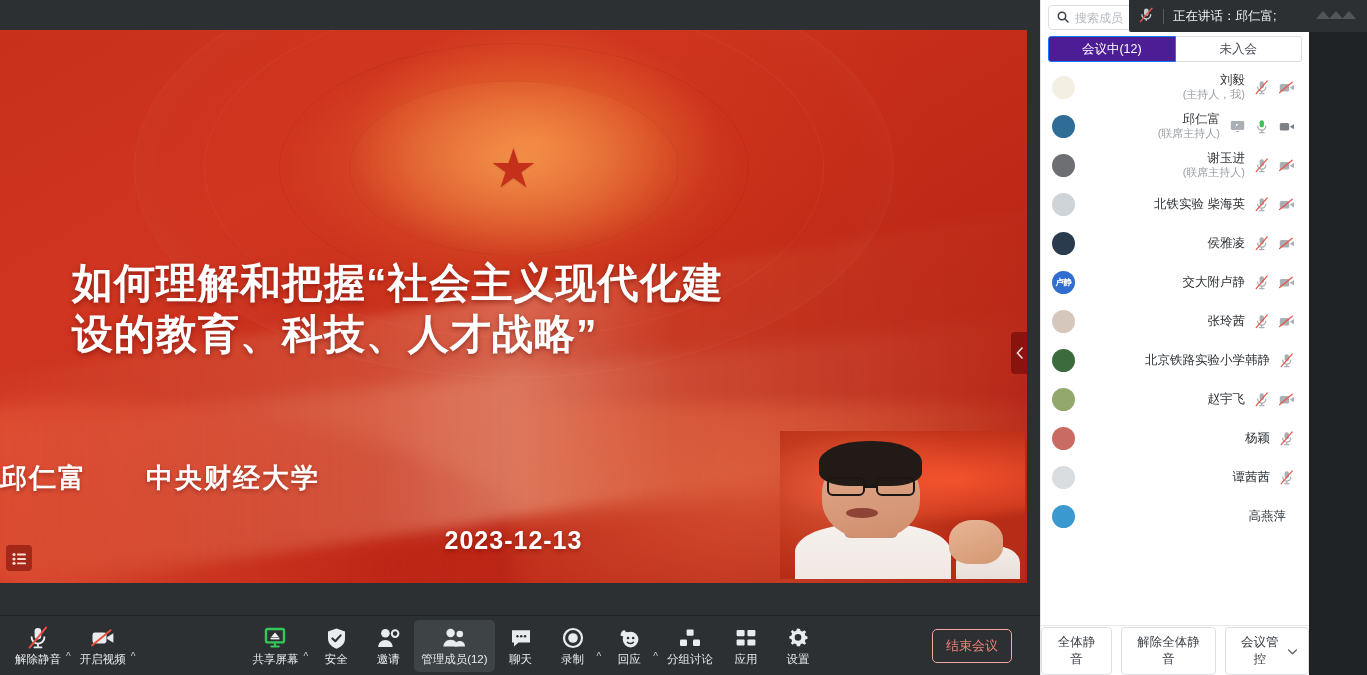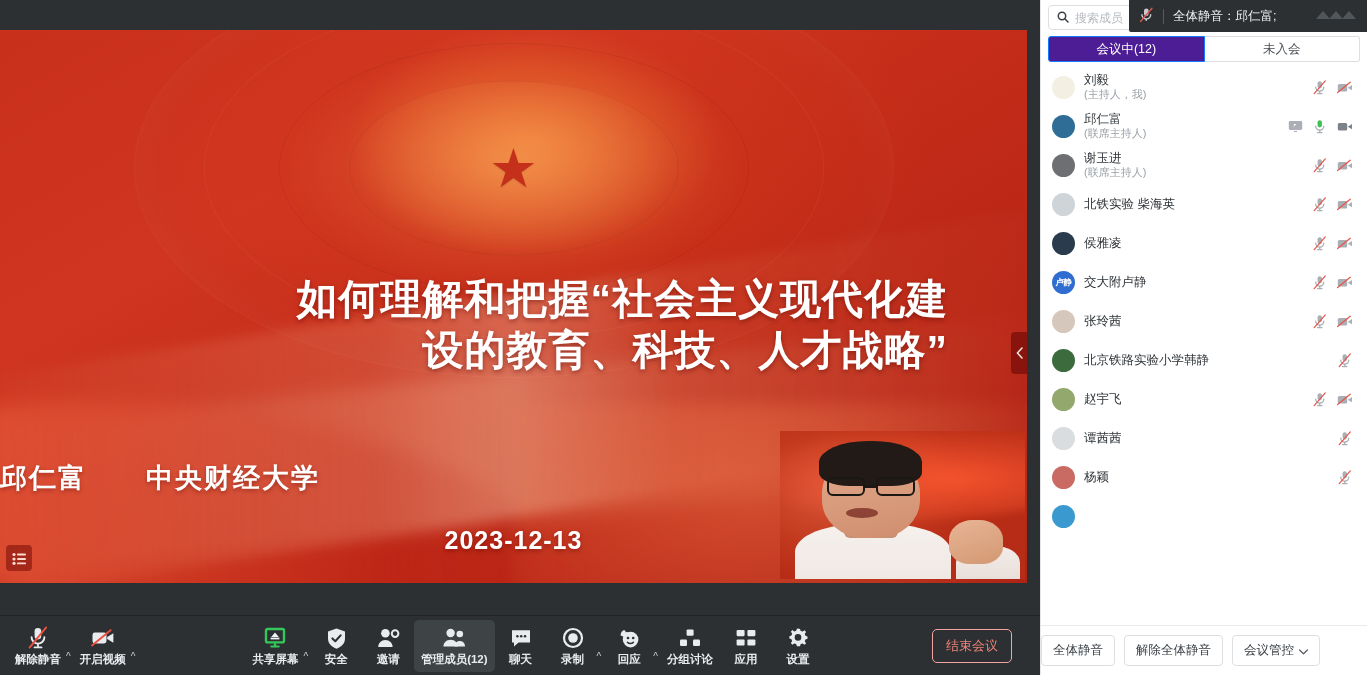--- a/index.html
+++ b/index.html
@@ -48,25 +48,24 @@
          background: linear-gradient(95deg, rgba(255,255,255,0) 5%, rgba(255,200,160,.22) 45%, rgba(255,255,255,0) 95%);
          transform: rotate(-6deg); filter: blur(9px); }
   .rb3 { left:-12%; bottom:-70px; width:70%; height:240px;
          background: linear-gradient(80deg, rgba(255,120,80,.45), rgba(190,30,18,.2) 70%, rgba(255,255,255,0));
          transform: rotate(10deg); filter: blur(10px); border-radius:50%; }
   .rb4 { right:-10%; bottom:-120px; width:60%; height:300px;
          background: radial-gradient(ellipse at 40% 30%, rgba(255,140,90,.40), rgba(200,40,22,0) 70%);
          filter: blur(8px); }
 
   .slide-title {
-    position:absolute; left:0; right:7px; top:228px; text-align:right;
+    position:absolute; left:0; right:0; top:228px; text-align:left;
     color:#fff; font-weight:700; font-size:41px; line-height:1.24;
     letter-spacing:1px; text-shadow: 0 2px 5px rgba(80,0,0,.45);
     padding: 0 72px;
-    margin-top: 16px;
   }
   .slide-author {
     position:absolute; left:0; right:0; top:430px; text-align:left;
     color:#fff; font-weight:700; font-size:27px; letter-spacing:2px;
     text-shadow: 0 2px 4px rgba(80,0,0,.4);
   }
   .slide-author .gap { display:inline-block; width:40px; }
   .slide-date {
     position:absolute; left:0; right:0; top:496px; text-align:center;
     color:#fff; font-weight:700; font-size:25px; letter-spacing:1px;
@@ -129,34 +128,34 @@
     background:#2c3033; display:flex; align-items:center;
     border-top:1px solid #202426;
   }
   .tb-item {
     display:flex; flex-direction:column; align-items:center; justify-content:center;
     min-width:52px; height:52px; padding:3px 7px 2px; border-radius:5px;
     color:#e9ecef; cursor:pointer; position:relative;
   }
   .tb-item.active { background:#3e4346; }
   .tb-ico { height:24px; display:flex; align-items:center; justify-content:center; }
-  .tb-lb { font-size:11.5px; margin-top:3px; white-space:nowrap; line-height:1.1;font-weight:bold; }
+  .tb-lb { font-size:11.5px; margin-top:3px; white-space:nowrap; line-height:1.1; }
   .tb-caret { color:#c8cdd1; font-size:10px; align-self:flex-end; margin:0 2px 10px -2px; cursor:pointer; }
   .tb-left { display:flex; align-items:flex-start; padding-left:8px; }
   .tb-mid { display:flex; align-items:flex-start; margin-left:auto; margin-right:auto; }
   .tb-right { display:flex; align-items:center; padding-right:28px; }
   .end-btn {
     border:1px solid #f3a5a0; color:#f08279; background:transparent;
     border-radius:5px; font-size:13px; padding:7px 13px; cursor:pointer;
     font-family:"Liberation Sans", sans-serif;
   }
 
   
   .panel {
-    position:relative; width:327px; height:675px; background:#fff;
+    position:relative; width:269px; height:675px; background:#fff;
     display:flex; flex-direction:column; border-left:1px solid #e4e6e8;
   }
   .panel-search { padding:5px 7px 0; }
   .search-box {
     display:flex; align-items:center; gap:6px; height:25px;
     border:1px solid #dcdfe2; border-radius:4px; padding:0 8px; background:#fff;
   }
   .search-box input {
     border:0; outline:0; font-size:12px; color:#333; width:100%;
     font-family:"Liberation Sans", sans-serif; background:transparent;
@@ -182,29 +181,29 @@
 
   .plist { flex:1; overflow:hidden; padding-top:6px; }
   .prow {
     display:flex; align-items:center; height:39px; padding:0 14px 0 11px; gap:9px;
   }
   .avatar {
     width:23px; height:23px; border-radius:50%; flex:0 0 23px; overflow:hidden;
     display:flex; align-items:center; justify-content:center;
     font-size:8.5px; color:#fff; font-weight:700; letter-spacing:-.5px;
   }
-  .pinfo { flex:1; min-width:0; line-height:1.25; }
+  .pinfo { flex:1; min-width:0; line-height:1.25;text-align:right; }
   .pname { font-size:12.5px; color:#2f3438; white-space:nowrap; overflow:hidden; text-overflow:ellipsis; }
   .prole { font-size:11px; color:#9aa0a6; }
   .picons { display:flex; align-items:center; gap:9px; }
   .picons .ic { position:relative; width:16px; height:16px; display:flex; align-items:center; justify-content:center; cursor:pointer; }
 
   .panel-foot {
     height:50px; border-top:1px solid #e8eaec; display:flex; align-items:center;
-    justify-content:flex-start; gap:9px; background:#fff;
+    justify-content:flex-end; gap:9px; background:#fff;
   }
   .pf-btn {
     border:1px solid #dcdfe2; background:#fff; color:#3a4046; border-radius:4px;
     font-size:12.5px; padding:6px 11px; cursor:pointer;
     font-family:"Liberation Sans", sans-serif; display:flex; align-items:center; gap:5px;
   }
 </style>
 </head>
 <body>
 
@@ -444,21 +443,21 @@
     <div class="speaking-toast">
       <span>
         <svg width="15" height="16" viewBox="0 0 15 16" aria-hidden="true">
           <rect x="5" y="1.4" width="4.6" height="7.6" rx="2.3" fill="#c8ccd0"></rect>
           <path d="M2.9 7.6a4.4 4.4 0 0 0 8.8 0" stroke="#c8ccd0" stroke-width="1.4" fill="none" stroke-linecap="round"></path>
           <rect x="6.6" y="11.6" width="1.4" height="2.3" fill="#c8ccd0"></rect>
           <path d="M1.6 14.4 L13 1.2" stroke="#e8564a" stroke-width="1.4" stroke-linecap="round"></path>
         </svg>
       </span>
       <span class="toast-div"></span>
-      <span>全体静音：邱仁富;</span>
+      <span>正在讲话：邱仁富;</span>
       <span class="toast-wave">
         <svg width="44" height="16" viewBox="0 0 44 16" aria-hidden="true">
           <path d="M2 11 L9 3 L16 11 Z" fill="#70767b"></path>
           <path d="M15 11 L22 3 L29 11 Z" fill="#70767b"></path>
           <path d="M28 11 L35 3 L42 11 Z" fill="#70767b"></path>
         </svg>
       </span>
     </div>
 
     <div class="tabs">
@@ -678,55 +677,58 @@
             <span class="ic">
               <svg width="16" height="13" viewBox="0 0 16 13">
                 <rect x="0.8" y="3" width="9.4" height="7.4" rx="1.5" fill="#a9afb5"></rect>
                 <path d="M10.8 6.7 L15 4.1 V9.3 Z" fill="#a9afb5"></path>
                 <path d="M0.6 11.6 L13.2 1.2" stroke="#e8564a" stroke-width="1.25" stroke-linecap="round"></path>
               </svg>
             </span>
           </div>
         </div>
         <div class="prow">
+          <div class="avatar" style="background: rgb(201, 106, 99);"></div>
+          <div class="pinfo">
+            <div class="pname">杨颖</div>
+          </div>
+          <div class="picons">
+            <span class="ic">
+              <svg width="14" height="15" viewBox="0 0 14 15">
+                <rect x="4.6" y="1.2" width="4.3" height="7.2" rx="2.15" fill="#a9afb5"></rect>
+                <path d="M2.7 7.1a4.05 4.05 0 0 0 8.1 0" stroke="#a9afb5" stroke-width="1.3" fill="none" stroke-linecap="round"></path>
+                <rect x="6.1" y="10.9" width="1.3" height="2.2" fill="#a9afb5"></rect>
+                <rect x="3.9" y="13" width="5.7" height="1.2" rx=".6" fill="#a9afb5"></rect>
+                <path d="M1.2 13.6 L12.3 .9" stroke="#e8564a" stroke-width="1.25" stroke-linecap="round"></path>
+              </svg>
+            </span>
+          </div>
+        </div>
+        <div class="prow">
           <div class="avatar" style="background: rgb(217, 221, 224);"></div>
           <div class="pinfo">
             <div class="pname">谭茜茜</div>
           </div>
           <div class="picons">
             <span class="ic">
               <svg width="14" height="15" viewBox="0 0 14 15">
                 <rect x="4.6" y="1.2" width="4.3" height="7.2" rx="2.15" fill="#a9afb5"></rect>
                 <path d="M2.7 7.1a4.05 4.05 0 0 0 8.1 0" stroke="#a9afb5" stroke-width="1.3" fill="none" stroke-linecap="round"></path>
                 <rect x="6.1" y="10.9" width="1.3" height="2.2" fill="#a9afb5"></rect>
                 <rect x="3.9" y="13" width="5.7" height="1.2" rx=".6" fill="#a9afb5"></rect>
                 <path d="M1.2 13.6 L12.3 .9" stroke="#e8564a" stroke-width="1.25" stroke-linecap="round"></path>
               </svg>
             </span>
           </div>
         </div>
         <div class="prow">
-          <div class="avatar" style="background: rgb(201, 106, 99);"></div>
-          <div class="pinfo">
-            <div class="pname">杨颖</div>
-          </div>
-          <div class="picons">
-            <span class="ic">
-              <svg width="14" height="15" viewBox="0 0 14 15">
-                <rect x="4.6" y="1.2" width="4.3" height="7.2" rx="2.15" fill="#a9afb5"></rect>
-                <path d="M2.7 7.1a4.05 4.05 0 0 0 8.1 0" stroke="#a9afb5" stroke-width="1.3" fill="none" stroke-linecap="round"></path>
-                <rect x="6.1" y="10.9" width="1.3" height="2.2" fill="#a9afb5"></rect>
-                <rect x="3.9" y="13" width="5.7" height="1.2" rx=".6" fill="#a9afb5"></rect>
-                <path d="M1.2 13.6 L12.3 .9" stroke="#e8564a" stroke-width="1.25" stroke-linecap="round"></path>
-              </svg>
-            </span>
-          </div>
-        </div>
-        <div class="prow">
           <div class="avatar" style="background: rgb(58, 154, 208);"></div>
+          <div class="pinfo">
+            <div class="pname">高燕萍</div>
+          </div>
           <div class="picons"></div>
         </div>
       </div>
 
     <div class="panel-foot">
       <button class="pf-btn">全体静音</button>
       <button class="pf-btn">解除全体静音</button>
       <button class="pf-btn">
         <span>会议管控</span>
         <span>

